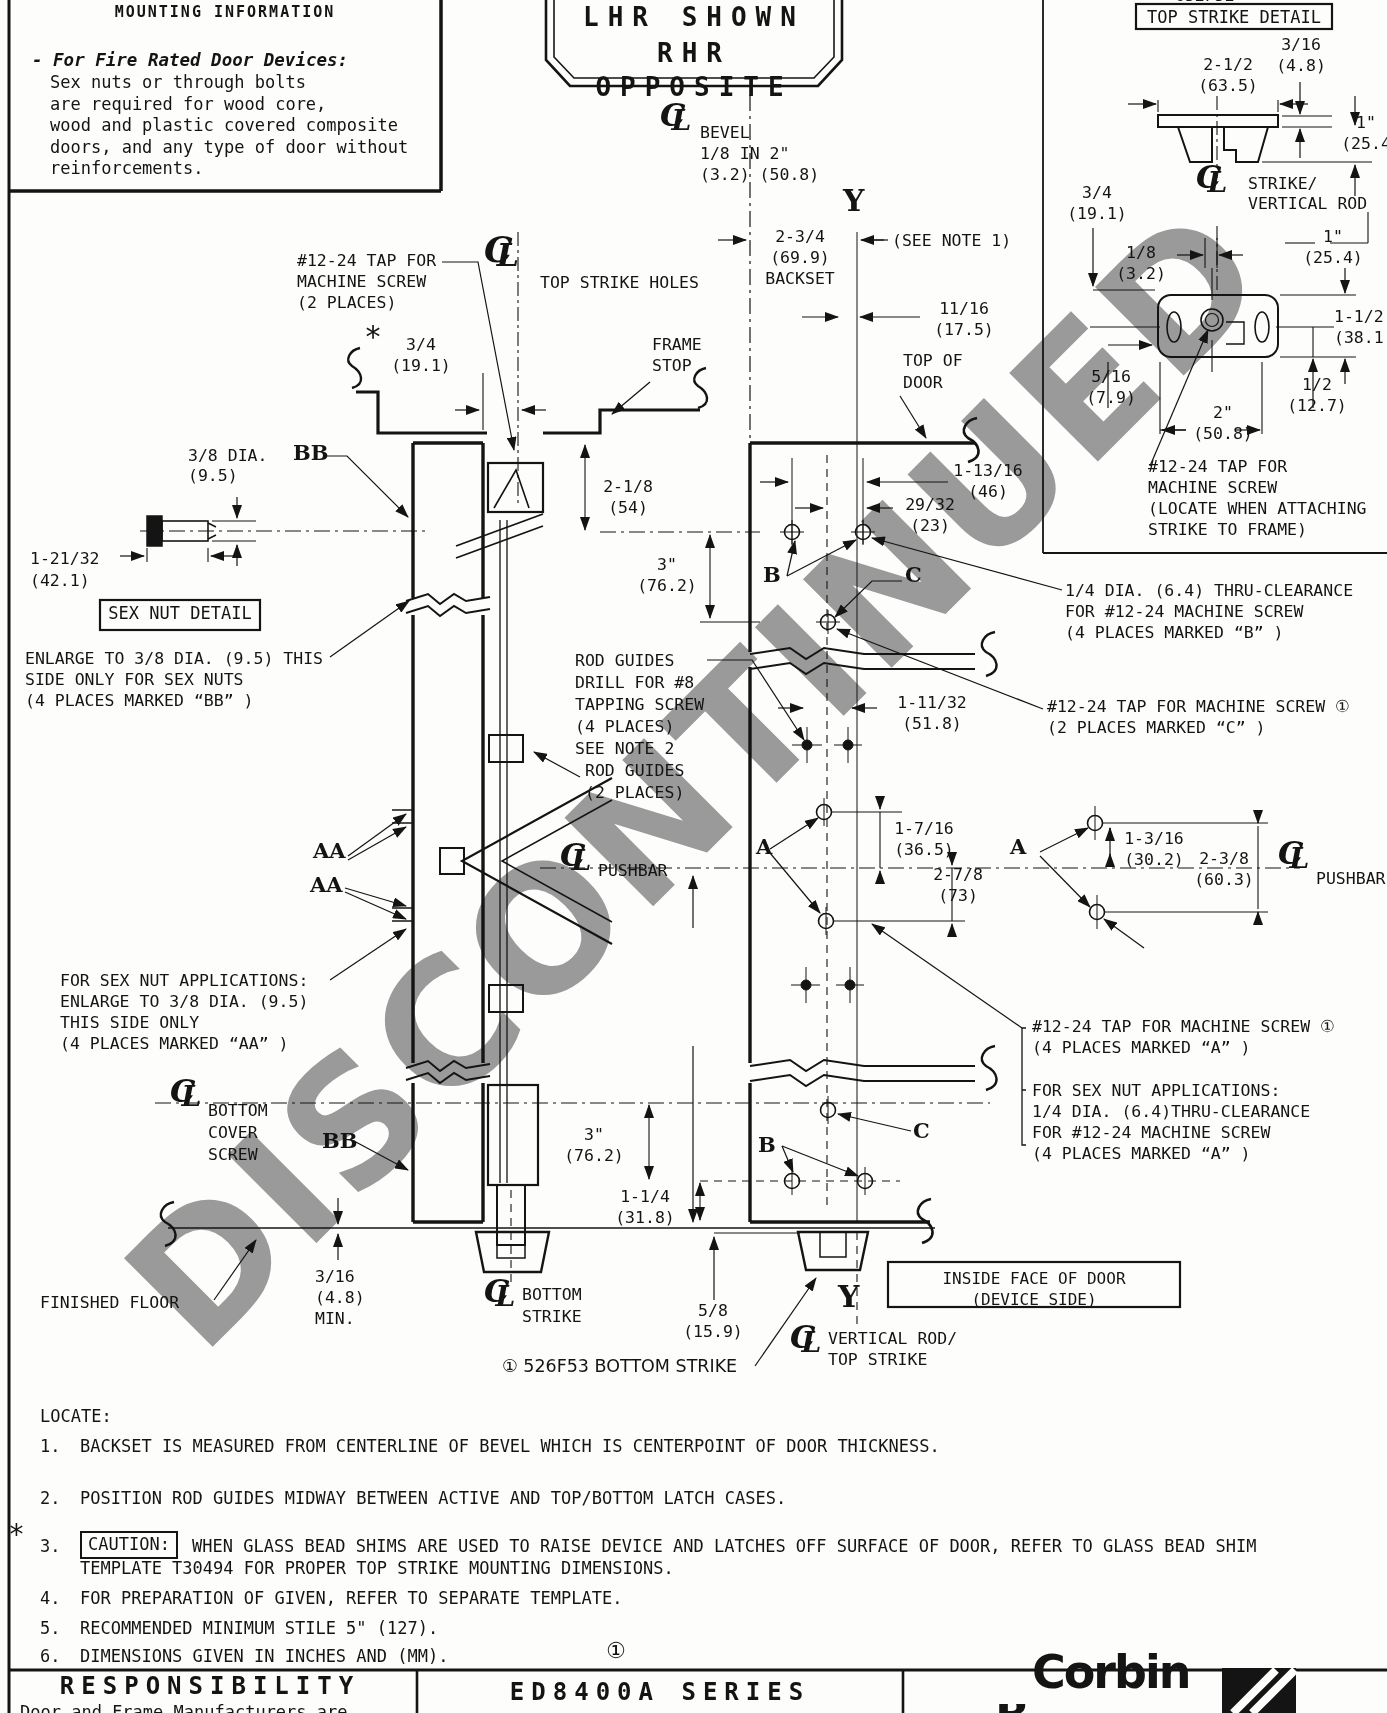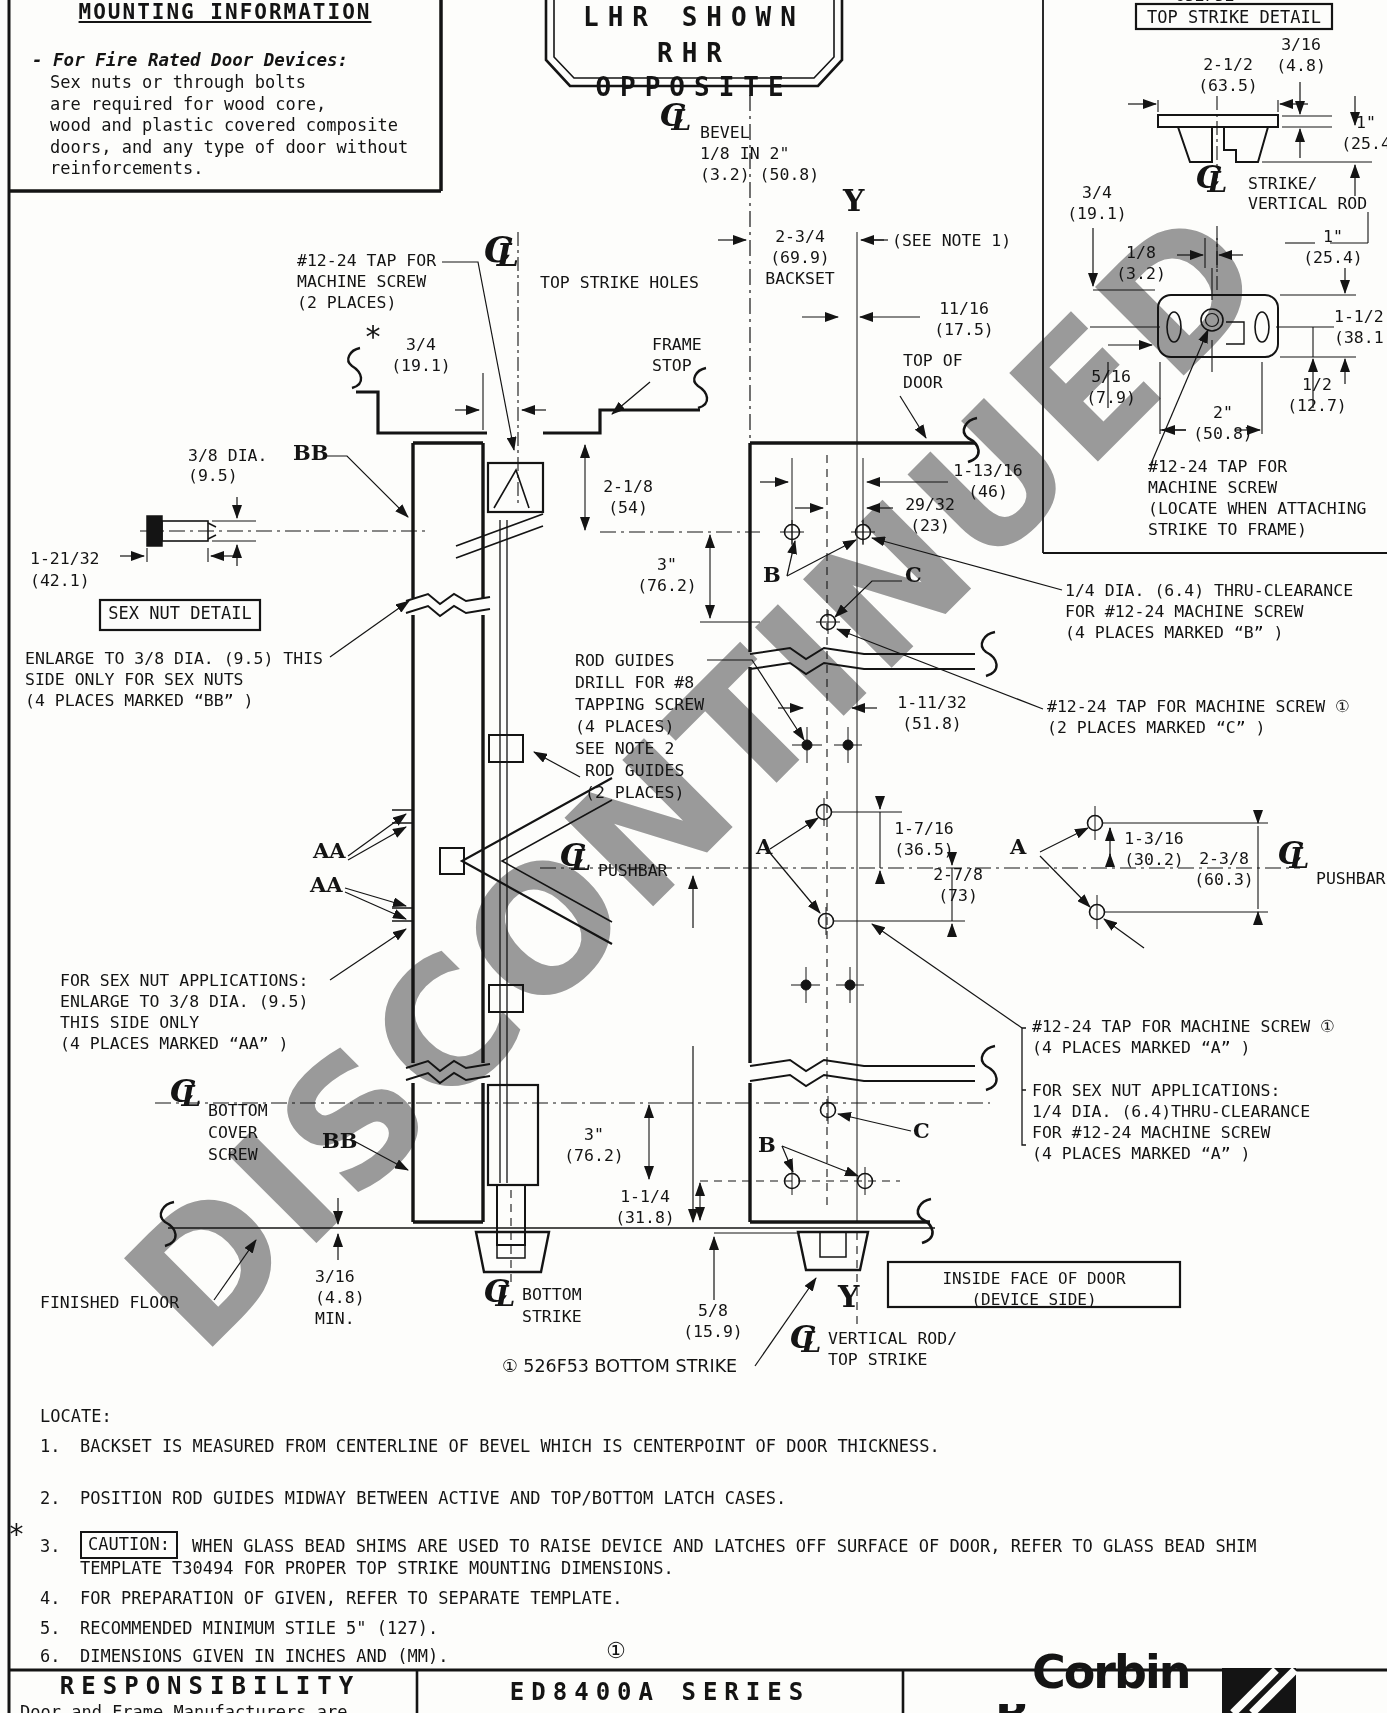--- a/index.html
+++ b/index.html
@@ -10,21 +10,21 @@
       font:bold 172px/1 "DejaVu Sans",sans-serif;letter-spacing:4px;color:#9a9a9a;
       text-align:center;pointer-events:none;}
   svg.lines{position:absolute;left:0;top:0;z-index:2;}
   .lb{position:absolute;z-index:3;font:16.5px/21px "DejaVu Sans Mono",monospace;
       white-space:pre-line;color:#141414;}
   .ctr{text-align:center;}
   .serif{font-family:"DejaVu Serif",serif;font-weight:bold;font-size:21px;line-height:22px;}
   .cl{font-family:"DejaVu Serif",serif;font-style:italic;font-weight:bold;font-size:32px;line-height:30px;}
   .cl .l2{display:inline-block;margin-left:-0.5em;transform:translateY(0.14em);font-size:0.88em;}
   .boxed{border:2px solid #141414;padding:1px 6px 2px 6px;background:transparent;}
-  .title{font-weight:bold;letter-spacing:2px;font-size:21px;text-decoration:underline;}
+  .title{font-weight:bold;letter-spacing:2px;font-size:15px;}
   .sign{font-weight:bold;font-size:26px;letter-spacing:9px;line-height:34px;}
   .note{font-size:17px;line-height:21px;white-space:pre;}
   .circ{font-family:"DejaVu Sans",sans-serif;}
   .foot-title{font-weight:bold;font-size:24px;letter-spacing:7px;}
   .brand{font-family:"DejaVu Sans",sans-serif;font-weight:900;font-size:46px;letter-spacing:-2px;}
 </style>
 </head>
 <body>
 
 <div id="page">

